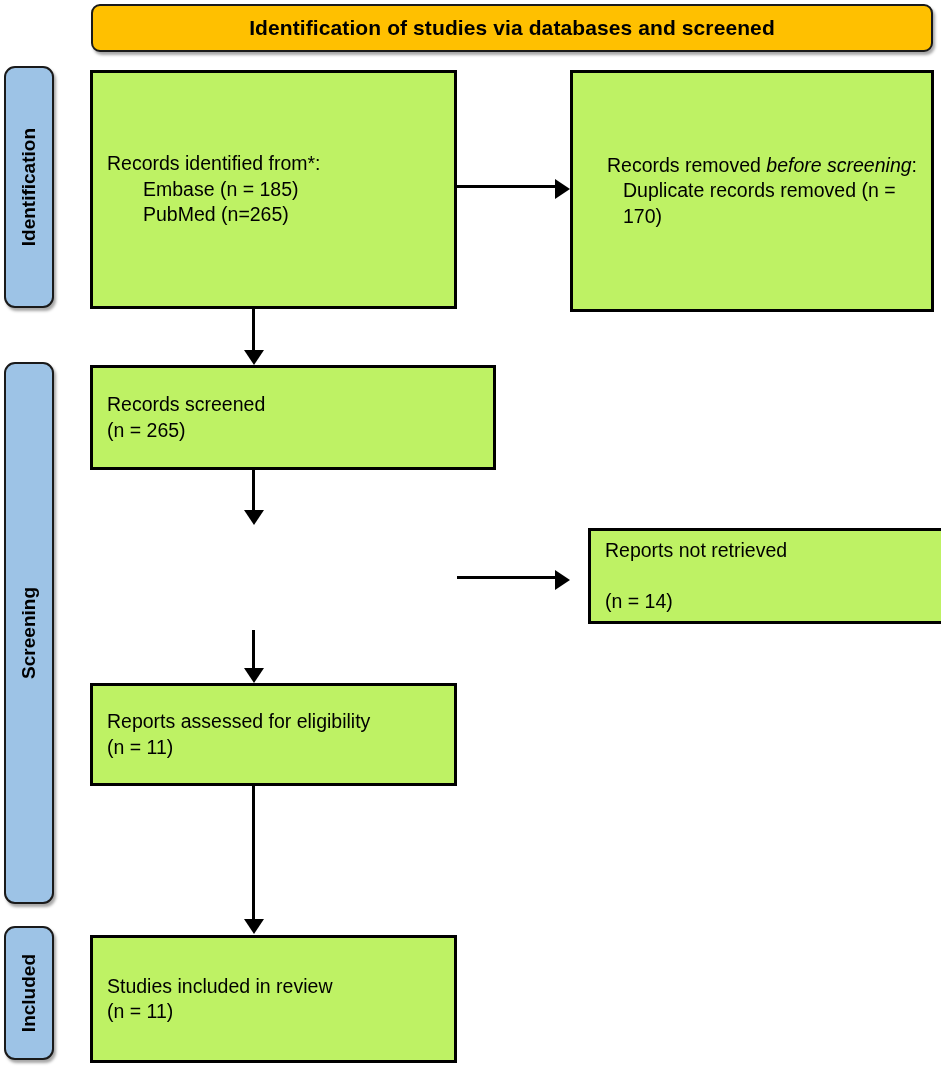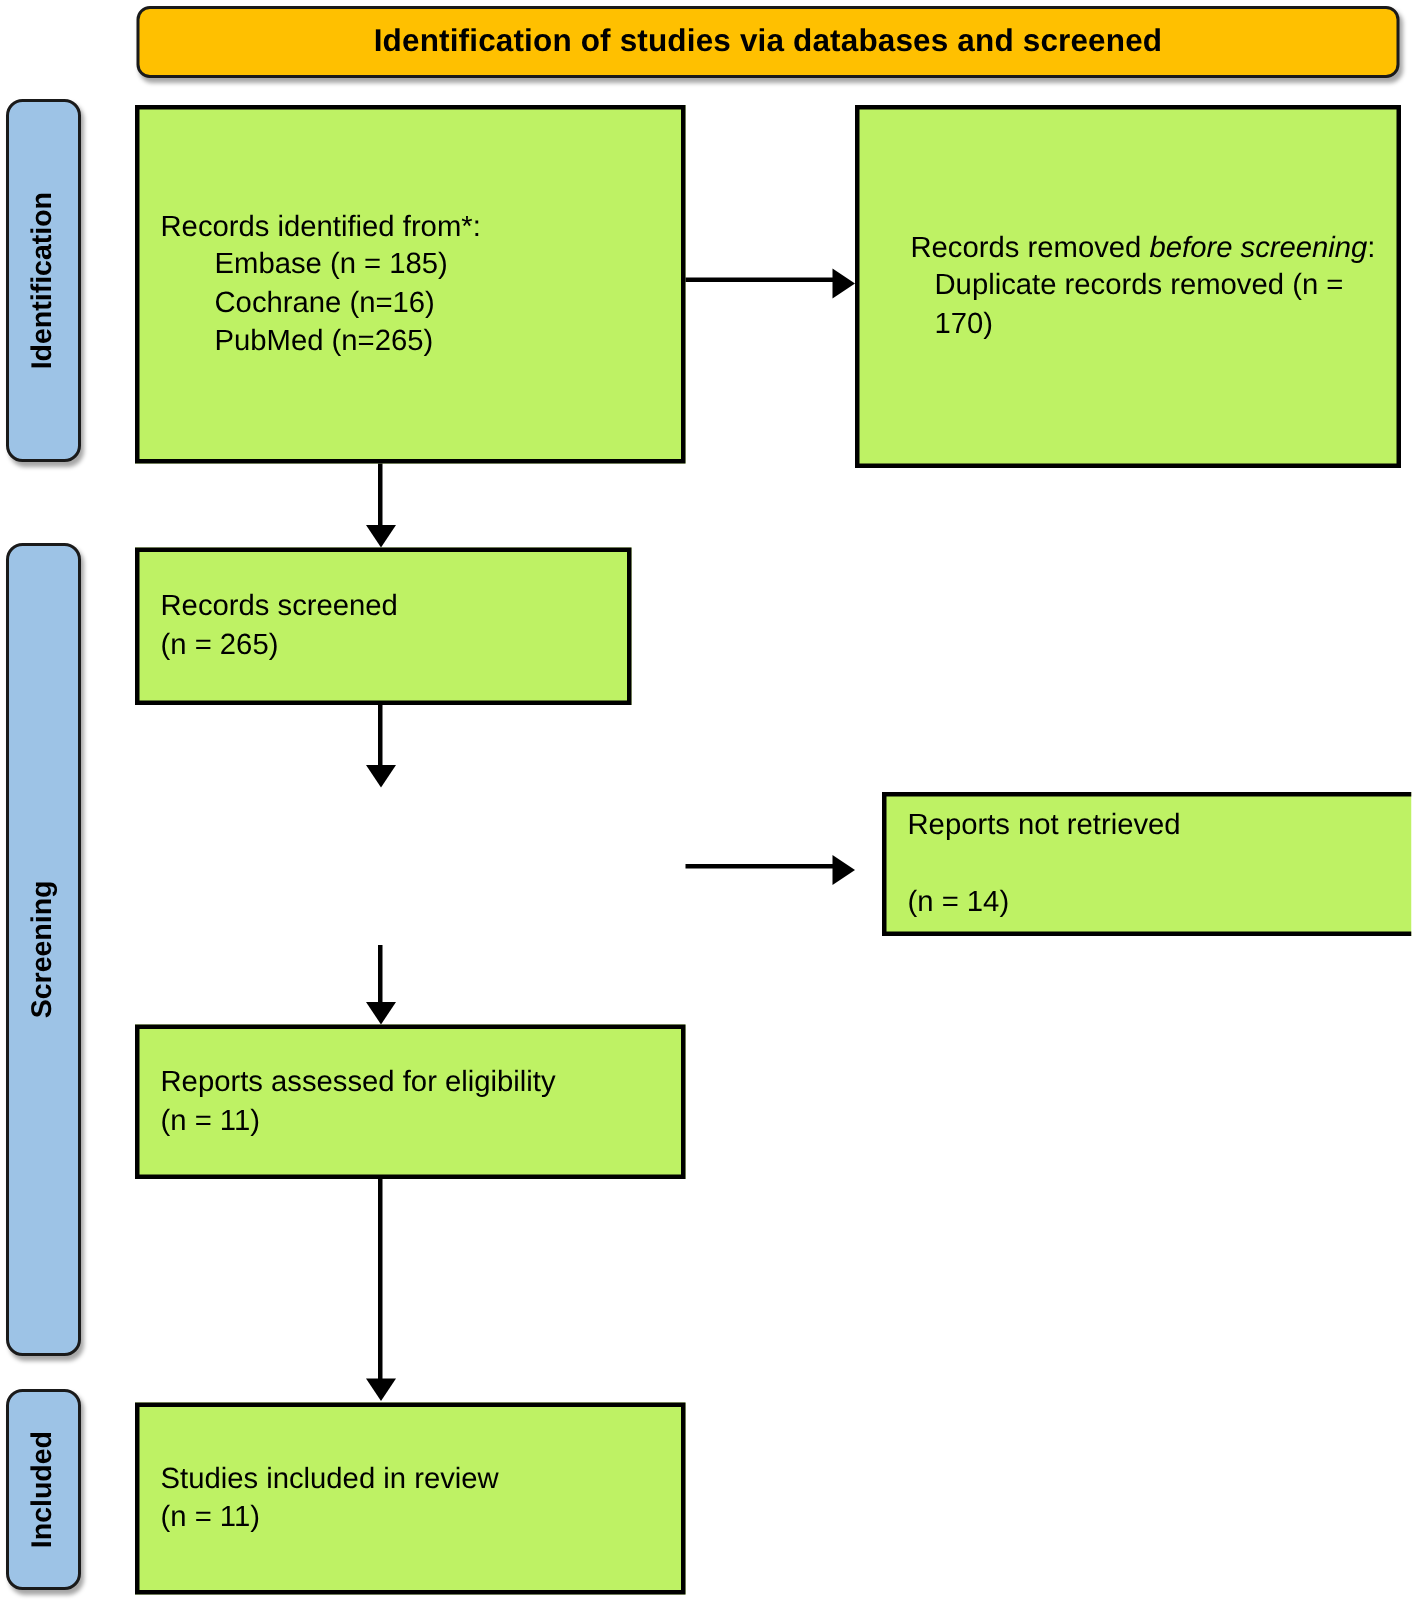--- a/index.html
+++ b/index.html
@@ -82,21 +82,21 @@
     font-size: 19.5px;
     line-height: 1.30;
     color: #000000;
   }
   .indent { padding-left: 36px; text-indent: 0; }
   .hang   { padding-left: 36px; }
   .ital   { font-style: italic; }
 
   
   #box-identified { left: 90px; top: 70px;  width: 367px; height: 239px; }
-  #box-screened   { left: 90px; top: 365px; width: 331px; height: 105px; }
+  #box-screened   { left: 90px; top: 365px; width: 406px; height: 105px; }
   #box-sought     { left: 90px; top: 525px; width: 367px; height: 105px; }
   #box-assessed   { left: 90px; top: 683px; width: 367px; height: 103px; }
   #box-included   { left: 90px; top: 935px; width: 367px; height: 128px; }
 
   
   #box-removed       { left: 570px; top: 70px;  width: 364px; height: 242px; align-items: flex-end; }
   #box-notretrieved  { left: 588px; top: 528px; width: 364px; height: 96px; gap: 26px; }
 
   
   .vline {
@@ -158,21 +158,20 @@
   <div class="stage" id="stage-screening">
     <span class="stage-text">Screening</span>
   </div>
   <div class="stage" id="stage-included">
     <span class="stage-text">Included</span>
   </div>
 
   <div class="fbox" id="box-identified">
     <p>Records identified from*:</p>
     <p class="indent">Embase (n = 185)</p>
-    <p class="indent">Cochrane (n=16)</p>
     <p class="indent">PubMed (n=265)</p>
   </div>
 
   <div class="fbox" id="box-removed">
     <p><span>Records removed </span><span class="ital">before screening</span><span>:</span></p>
     <p class="hang">Duplicate records removed (n = 170)</p>
   </div>
 
   <div class="fbox" id="box-screened">
     <p>Records screened</p>

